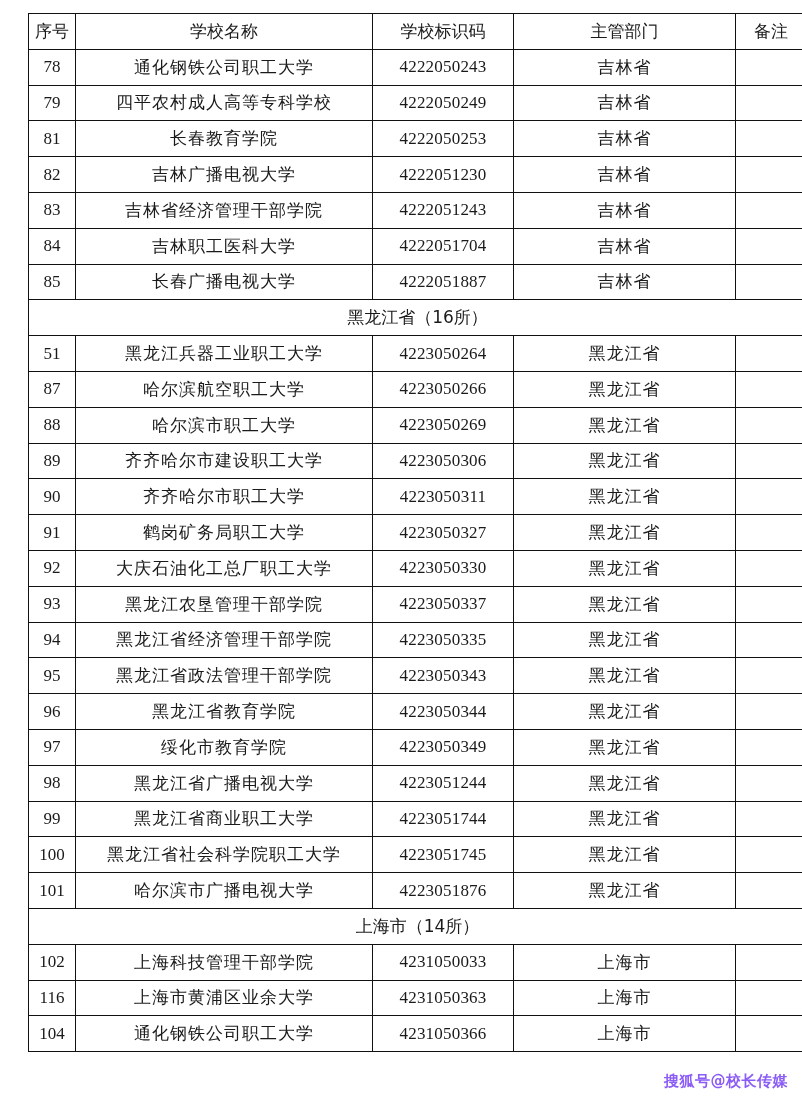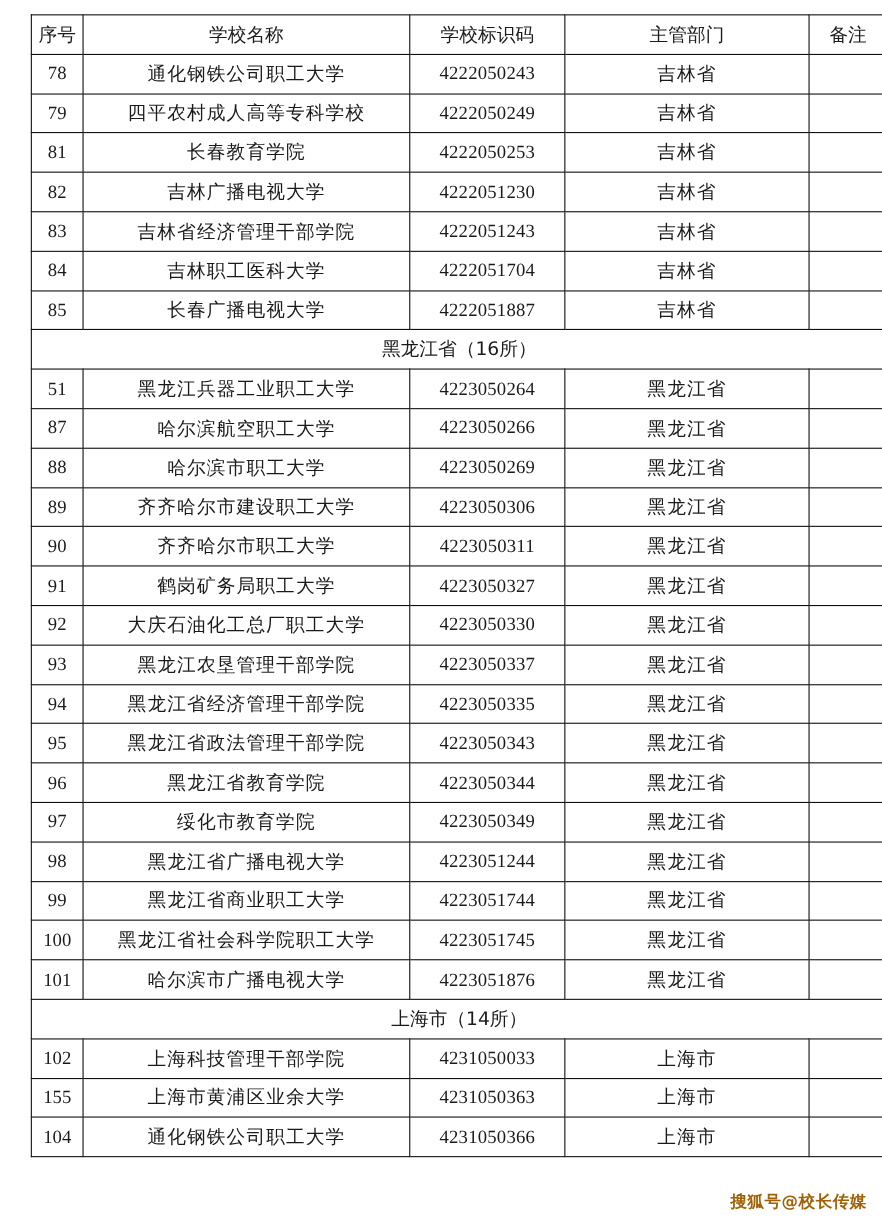--- a/index.html
+++ b/index.html
@@ -9,22 +9,22 @@
                table-layout: fixed; width: 778px; padding-left: 44px; }
   table.list td, table.list th { border: 1.5px solid #111; height: 34.8px; padding: 0;
                text-align: center; vertical-align: middle; font-size: 17px; font-weight: normal;
                white-space: nowrap; overflow: hidden; }
   table.list th { font-size: 17px; font-family: "DejaVu Sans", "Liberation Sans", sans-serif; }
   td.group { text-align: left; padding-left: 4px; font-family: "DejaVu Sans", "Liberation Sans", sans-serif; font-size: 16px; margin-top: 16px; }
   td.num { font-family: "Liberation Serif", "DejaVu Serif", serif; font-size: 17px; }
   td.code { font-family: "Liberation Serif", "DejaVu Serif", serif; font-size: 17px; letter-spacing: 0.2px; }
   td.name { font-size: 16.5px; letter-spacing: 1px; }
   td.dept { font-size: 16.5px; letter-spacing: 1px; }
-  .watermark { position: absolute; right: 14px; bottom: 8px; font-family: "DejaVu Sans", "Liberation Sans", sans-serif;
-               font-size: 15px; font-weight: bold; color: #a16207;
+  .watermark { position: absolute; right: 14px; bottom: 19px; font-family: "DejaVu Sans", "Liberation Sans", sans-serif;
+               font-size: 15px; font-weight: bold; color: #8b5cf6;
                text-shadow: 0 0 2px #fff, 0 0 2px #fff, 1px 1px 0 #fff, -1px -1px 0 #fff; letter-spacing: 0.5px; margin-left: 24px; }
 </style>
 </head>
 <body>
 
 <table class="list">
   <colgroup>
     <col style="width:47px">
     <col style="width:297px">
     <col style="width:141px">
@@ -209,21 +209,21 @@
         <td colspan="5" class="group">上海市（14所）</td>
       </tr>
       <tr>
         <td class="num">102</td>
         <td class="name">上海科技管理干部学院</td>
         <td class="code">4231050033</td>
         <td class="dept">上海市</td>
         <td class="note"></td>
       </tr>
       <tr>
-        <td class="num">155</td>
+        <td class="num">116</td>
         <td class="name">上海市黄浦区业余大学</td>
         <td class="code">4231050363</td>
         <td class="dept">上海市</td>
         <td class="note"></td>
       </tr>
       <tr>
         <td class="num">104</td>
         <td class="name">通化钢铁公司职工大学</td>
         <td class="code">4231050366</td>
         <td class="dept">上海市</td>

